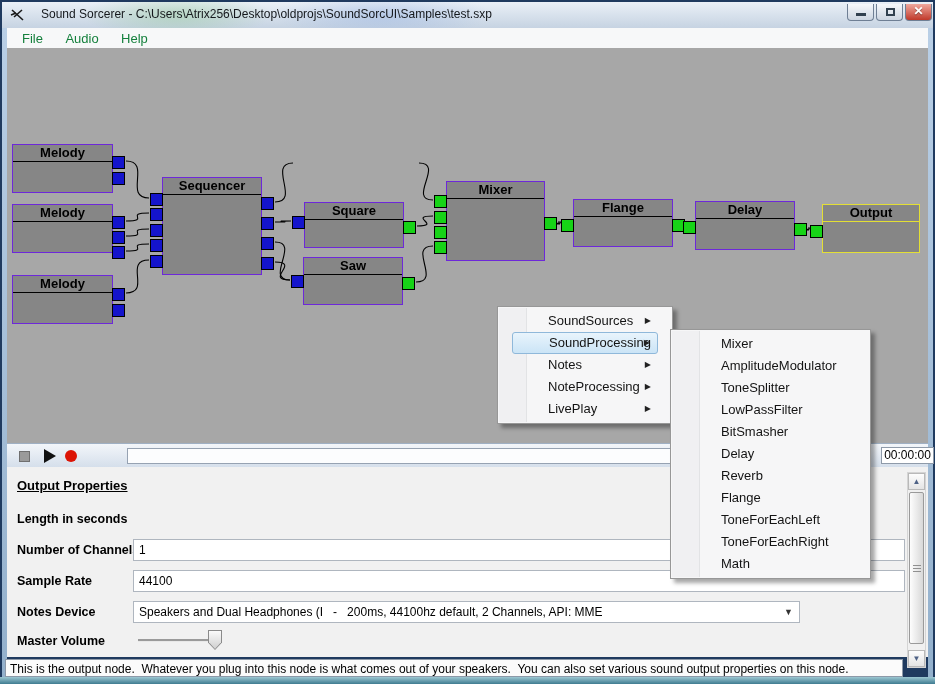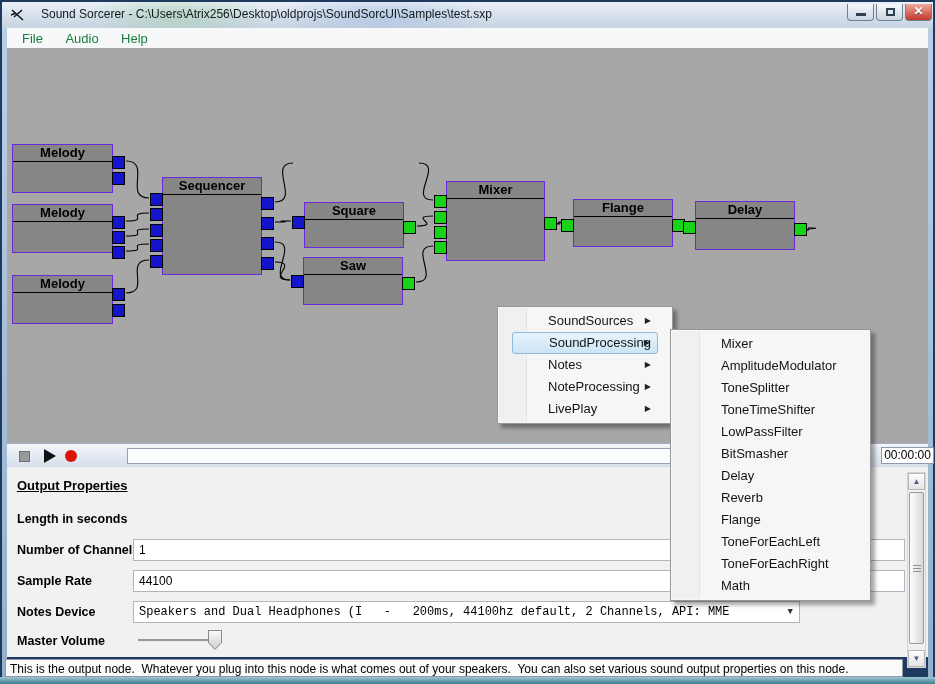--- a/index.html
+++ b/index.html
@@ -185,20 +185,24 @@
       <div class="node" style="left: 566px; top: 151px; width: 100px; height: 48px;">
         <div class="node-title">Flange</div>
         <span class="port in green" style="top: 19px;"></span>
         <span class="port out green" style="top: 19px;"></span>
       </div>
       <div class="node" style="left: 688px; top: 153px; width: 100px; height: 49px;">
         <div class="node-title">Delay</div>
         <span class="port in green" style="top: 19px;"></span>
         <span class="port out green" style="top: 21px;"></span>
       </div>
+      <div class="node selected" style="left: 815px; top: 156px; width: 98px; height: 49px;">
+        <div class="node-title">Output</div>
+        <span class="port in green" style="top: 20px;"></span>
+      </div>
     </div>
 
   <div class="transport">
     <span class="t-stop"></span>
     <span class="t-play"></span>
     <span class="t-rec"></span>
     <div class="t-bar"></div>
     <div class="t-time">00:00:00</div>
   </div>
 
@@ -207,21 +211,21 @@
   <div class="prow-label" style="top: 45px;">Length in seconds</div>
       <div class="prow-label" style="top: 76px;">Number of Channels</div>
       <div class="pfield" style="top: 72px; width: 772px;">
         <span class="val">1</span>
       </div>
       <div class="prow-label" style="top: 107px;">Sample Rate</div>
       <div class="pfield" style="top: 103px; width: 772px;">
         <span class="val">44100</span>
       </div>
       <div class="prow-label" style="top: 138px;">Notes Device</div>
-      <div class="pfield select" style="top: 134px; width: 667px; font-family: Liberation Mono, monospace;">
+      <div class="pfield select" style="top: 134px; width: 667px;">
         <span class="val">Speakers and Dual Headphones (I   -   200ms, 44100hz default, 2 Channels, API: MME</span>
         <span class="dd">▼</span>
       </div>
       <div class="prow-label" style="top: 167px;">Master Volume</div>
       <div class="slider-track" style="left: 131px; top: 172px; width: 77px;"></div>
       <div class="slider-thumb" style="left: 201px; top: 163px;">
         <i></i>
       </div>
     </div>
 
@@ -243,21 +247,20 @@
       <div class="menu-item hl"><span class="mi-label">SoundProcessing</span><span class="mi-arrow">▶</span></div>
       <div class="menu-item"><span class="mi-label">Notes</span><span class="mi-arrow">▶</span></div>
       <div class="menu-item"><span class="mi-label">NoteProcessing</span><span class="mi-arrow">▶</span></div>
       <div class="menu-item"><span class="mi-label">LivePlay</span><span class="mi-arrow">▶</span></div>
     </div>
   <div class="popup" id="sub-menu" style="left: 670px; top: 329px; width: 201px;">
     <div class="gutter"></div>
   <div class="menu-item"><span class="mi-label">Mixer</span></div>
       <div class="menu-item"><span class="mi-label">AmplitudeModulator</span></div>
       <div class="menu-item"><span class="mi-label">ToneSplitter</span></div>
-      <div class="menu-item"><span class="mi-label">ToneTimeShifter</span></div>
       <div class="menu-item"><span class="mi-label">LowPassFilter</span></div>
       <div class="menu-item"><span class="mi-label">BitSmasher</span></div>
       <div class="menu-item"><span class="mi-label">Delay</span></div>
       <div class="menu-item"><span class="mi-label">Reverb</span></div>
       <div class="menu-item"><span class="mi-label">Flange</span></div>
       <div class="menu-item"><span class="mi-label">ToneForEachLeft</span></div>
       <div class="menu-item"><span class="mi-label">ToneForEachRight</span></div>
       <div class="menu-item"><span class="mi-label">Math</span></div>
     </div>
 

